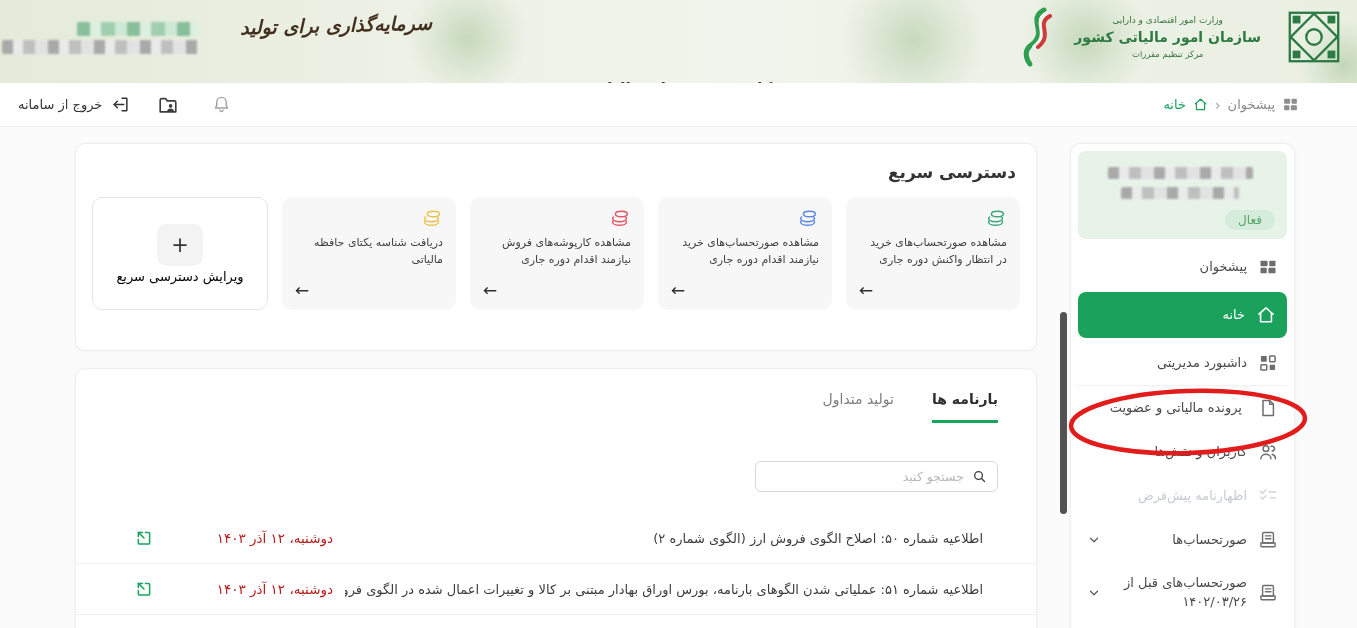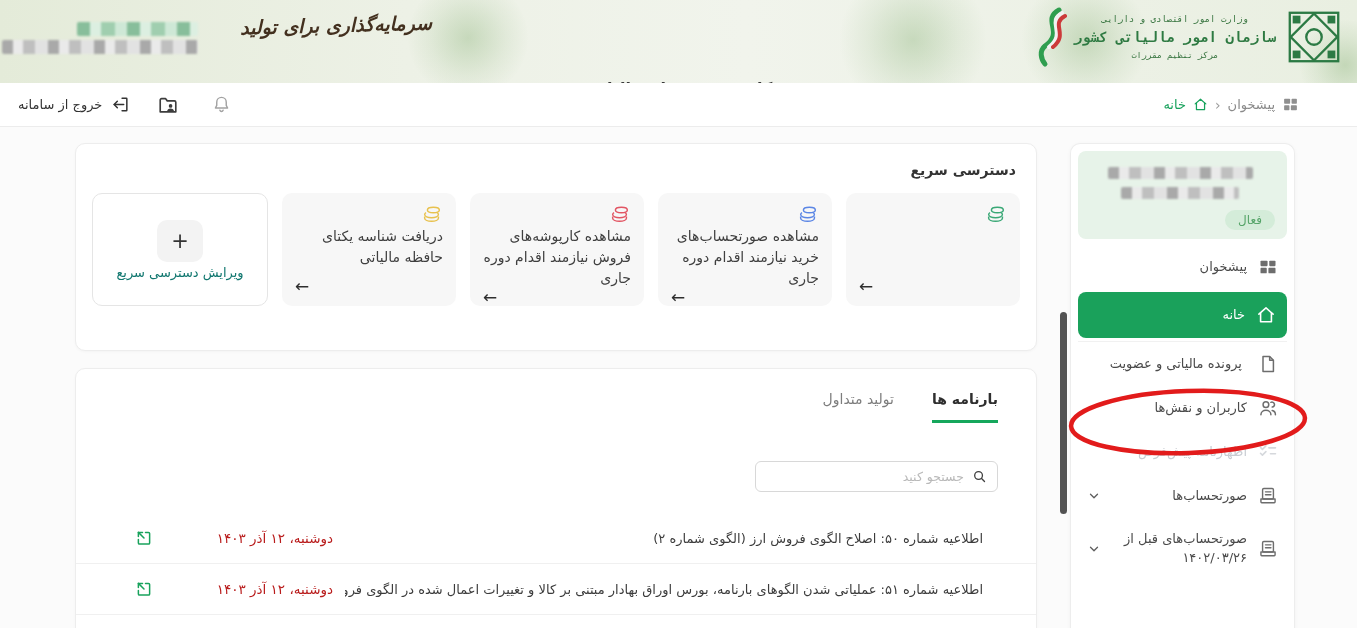--- a/index.html
+++ b/index.html
@@ -15,21 +15,21 @@
     position:absolute; left:0; top:0; width:1357px; height:83px;
     background:linear-gradient(90deg,#e4ebd9 0%,#edf1e6 30%,#f1f4ec 55%,#e9efe1 100%);
   }
   .orn { position:absolute; pointer-events:none; border-radius:50%;
     background:radial-gradient(circle, rgba(134,176,116,.38) 0%, rgba(134,176,116,.12) 45%, transparent 72%); }
   .orn1 { left:408px; top:-22px; width:120px; height:120px; }
   .orn2 { left:838px; top:-30px; width:150px; height:140px; }
   .orn3 { left:1020px; top:-20px; width:130px; height:120px; }
   .orn4 { left:1300px; top:20px; width:90px; height:90px; }
 
-  .org-block { position:absolute; top:6px; right:12px; display:flex; direction:rtl; align-items:center; gap:7px;font-family:Liberation Mono, monospace; }
+  .org-block { position:absolute; top:6px; right:12px; display:flex; direction:rtl; align-items:center; gap:22px; }
   .org-text { display:flex; flex-direction:column; align-items:center; gap:4px; color:#37743f; }
   .org-line1 { font-size:9px; }
   .org-line2 { font-size:14px; font-weight:bold; color:#2e7a42; }
   .org-line3 { font-size:8.5px; }
 
   .page-title { position:absolute; top:31px; left:50%; transform:translateX(-50%);
     font-size:16px; font-weight:bold; color:#3a3a3a; direction:rtl; white-space:nowrap;margin-top:48px; }
 
   .slogan { position:absolute; top:14px; left:222px; width:228px; direction:rtl; text-align:center;
     font-family:"DejaVu Serif", serif; font-style:italic; font-weight:bold;
@@ -83,33 +83,33 @@
 
   .scroll-thumb { position:absolute; left:1060px; top:312px; width:7px; height:202px;
     background:#525252; border-radius:4px; cursor:grab; }
 
   .annotation { position:absolute; left:1064px; top:384px; width:248px; height:76px; pointer-events:none; }
 
   
   .card { position:absolute; background:#fff; border:1px solid #ededed; border-radius:10px;
     box-shadow:0 1px 3px rgba(0,0,0,.03); direction:rtl; }
   .quick { left:75px; top:143px; width:962px; height:208px; padding:16px; }
-  .quick h2 { font-size:14px; font-weight:bold; color:#333; margin:2px 4px 15px; }
+  .quick h2 { font-size:17px; font-weight:bold; color:#333; margin:2px 4px 15px; }
   .qrow { display:flex; gap:14px; }
   .tile { flex:1; background:#f7f7f7; border-radius:10px; padding:11px 13px; height:113px;
     display:flex; flex-direction:column; cursor:pointer; }
   .tile .coins { align-self:flex-start; }
-  .tile-label { font-size:14px; color:#3f3f3f; line-height:1.5; }
+  .tile-label { font-size:11px; color:#3f3f3f; line-height:1.5; margin-top:5px; }
   .tile-arrow { margin-top:auto; align-self:flex-end; font-size:17px; color:#2e2e2e; line-height:1; }
   .coin-green { color:#3aa876; } .coin-blue { color:#5b86e5; }
   .coin-red { color:#e25563; } .coin-yellow { color:#e8c14d; }
   .tile.edit { background:#fff; border:1px solid #e5e5e5; align-items:center; justify-content:center; cursor:pointer; }
   .plus-btn { width:46px; height:42px; background:#f3f3f3; border-radius:10px; display:flex;
     align-items:center; justify-content:center; font-size:21px; color:#333; }
-  .edit-label { font-size:13px; color:#0f766e; margin-top:3px; }
+  .edit-label { font-size:13px; color:#000000; margin-top:3px; }
 
   .announce { left:75px; top:368px; width:962px; height:280px; }
   .tabs { display:flex; gap:38px; padding:22px 38px 0; }
   .tab { font-size:14px; color:#7d7d7d; padding-bottom:13px; cursor:pointer; border-bottom:3px solid transparent; }
   .tab.active { color:#2e2e2e; font-weight:bold; border-bottom-color:#16a75c; }
   .searchbar { margin:38px 38px 0; display:flex; }
   .search-box { display:flex; align-items:center; gap:8px; width:243px; height:31px;
     border:1px solid #d8d8d8; border-radius:6px; padding:0 10px; background:#fff; }
   .search-box svg { color:#3f3f3f; flex:none; }
   .search-box input { border:none; outline:none; width:100%; font-family:inherit; font-size:12.5px;
@@ -242,20 +242,31 @@
       <div class="mi active">
         <span class="mi-icon">
           <svg width="20" height="20" viewBox="0 0 24 24" fill="none" stroke="currentColor" stroke-width="1.9" stroke-linecap="round" stroke-linejoin="round">
             <path d="M3.5 11 12 3.5 20.5 11"></path>
               <path d="M5.5 9.5V20h13V9.5"></path>
           </svg>
         </span>
         <span class="mi-label">خانه</span>
       </div>
 
+      <div class="mi">
+        <span class="mi-icon">
+          <svg width="20" height="20" viewBox="0 0 24 24" fill="none" stroke="currentColor" stroke-width="1.8">
+            <rect x="3.5" y="3.5" width="7" height="7" rx="1" fill="currentColor" stroke="none"></rect>
+            <rect x="14" y="3.5" width="6.5" height="7" rx="1"></rect>
+            <rect x="3.5" y="14" width="7" height="6.5" rx="1"></rect>
+            <rect x="14" y="14" width="6.5" height="6.5" rx="1" fill="currentColor" stroke="none"></rect>
+          </svg>
+        </span>
+        <span class="mi-label">داشبورد مدیریتی</span>
+      </div>
 
       <div class="mi bt">
         <span class="mi-icon">
           <svg width="20" height="20" viewBox="0 0 24 24" fill="none" stroke="currentColor" stroke-width="1.8" stroke-linejoin="round">
             <path d="M6 3h8l4.5 4.5V21H6z"></path>
               <path d="M14 3v4.5h4.5"></path>
           </svg>
         </span>
         <span class="mi-label">پرونده مالیاتی و عضویت</span>
       </div>
@@ -332,20 +343,21 @@
     <div class="qrow">
 
       <div class="tile">
         <span class="coins coin-green">
           <svg width="22" height="22" viewBox="0 0 24 24" fill="none" stroke="currentColor" stroke-width="1.6">
             <ellipse cx="13.5" cy="6.5" rx="6.5" ry="3"></ellipse>
             <path d="M5.5 9.5c-.9.55-1.5 1.2-1.5 2 0 1.9 3.3 3.4 7.5 3.4s7.5-1.5 7.5-3.4c0-.8-.6-1.45-1.5-2"></path>
             <path d="M4 13.5v2c0 1.9 3.3 3.4 7.5 3.4s7.5-1.5 7.5-3.4v-2"></path>
           </svg>
         </span>
+        <span class="tile-label">مشاهده صورتحساب‌های خرید در انتظار واکنش دوره جاری</span>
         <span class="tile-arrow">←</span>
       </div>
 
       <div class="tile">
         <span class="coins coin-blue">
           <svg width="22" height="22" viewBox="0 0 24 24" fill="none" stroke="currentColor" stroke-width="1.6">
             <ellipse cx="13.5" cy="6.5" rx="6.5" ry="3"></ellipse>
             <path d="M5.5 9.5c-.9.55-1.5 1.2-1.5 2 0 1.9 3.3 3.4 7.5 3.4s7.5-1.5 7.5-3.4c0-.8-.6-1.45-1.5-2"></path>
             <path d="M4 13.5v2c0 1.9 3.3 3.4 7.5 3.4s7.5-1.5 7.5-3.4v-2"></path>
           </svg>

